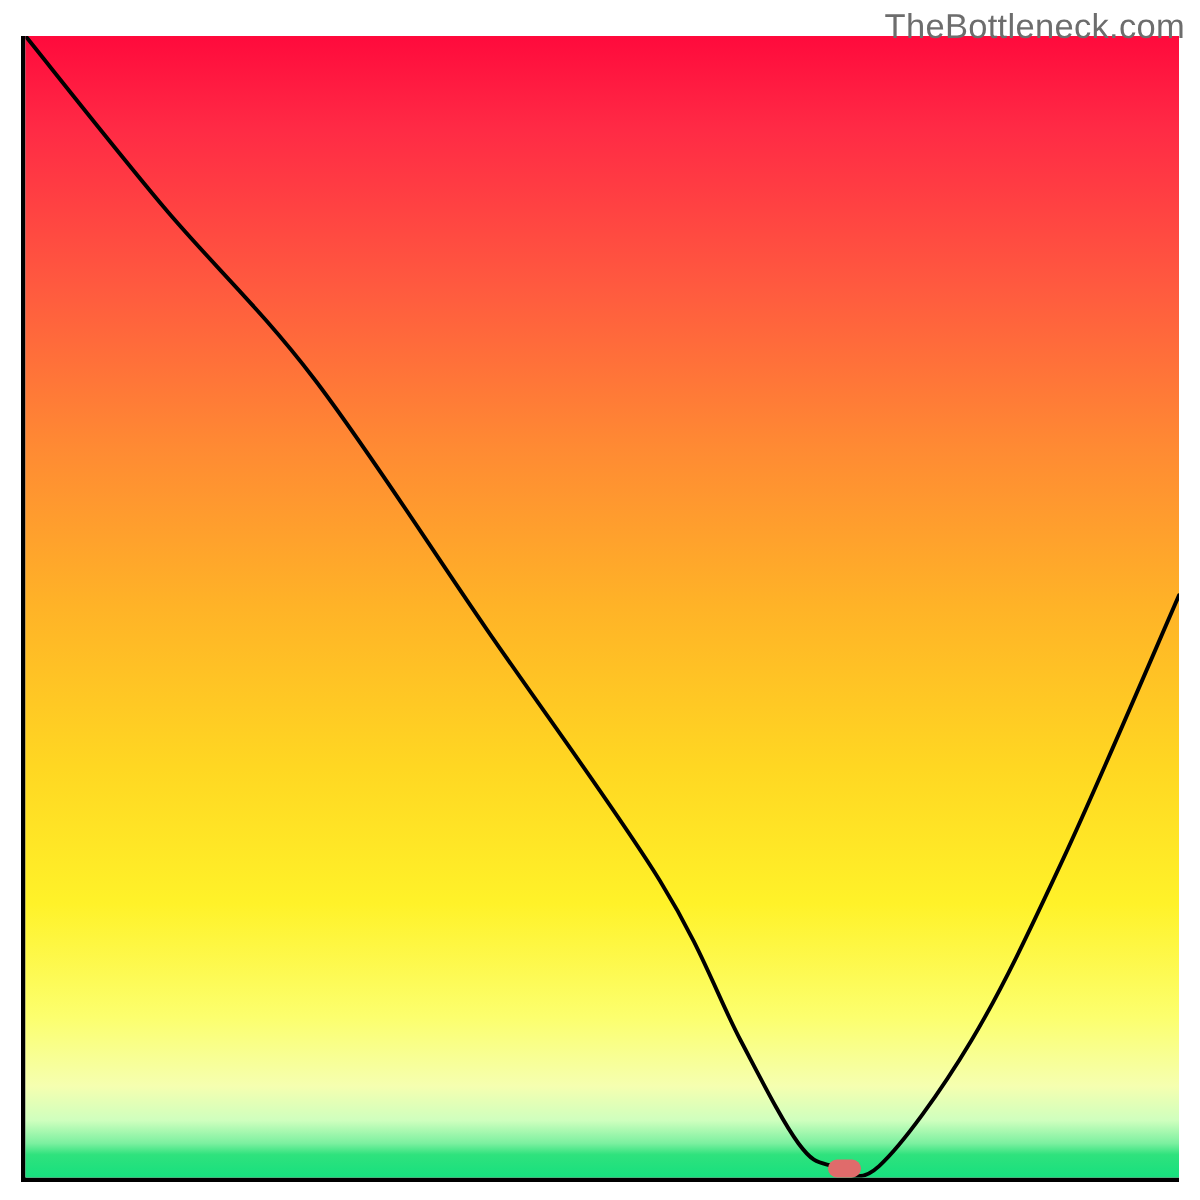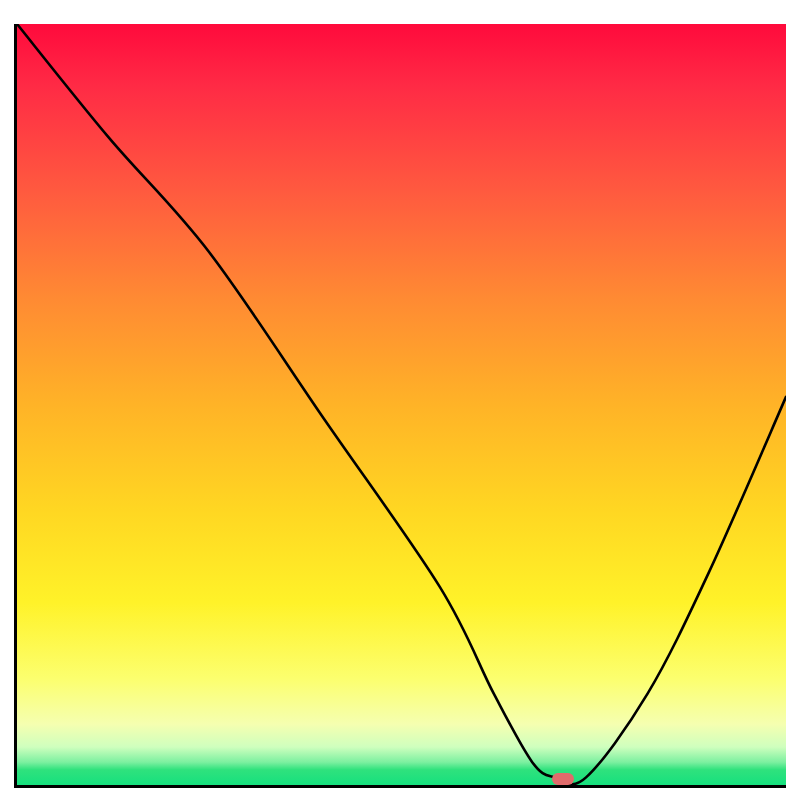--- a/index.html
+++ b/index.html
@@ -71,20 +71,21 @@
     border-radius: 6px;
     background: #e06b6b;
     z-index: 6;
   }
 </style>
 </head>
 <body>
 
 <div class="chart-wrap">
 
+  <div class="watermark">TheBottleneck.com</div>
 
   <div class="plot-area">
     <div class="gradient-bg"></div>
 
     <svg class="curve" viewBox="0 0 769 761" preserveAspectRatio="none">
       <path id="curvePath" d="M 0,0 C 15.38,19.024999999999995 60.23833333333334,76.09999999999997 92.28,114.14999999999998 C 124.32166666666666,152.2 156.36333333333334,181.37166666666673 192.25,228.30000000000007 C 228.13666666666666,275.2283333333334 269.15000000000003,339.91333333333336 307.6,395.72 C 346.05,451.5266666666667 394.7533333333334,517.48 422.95000000000005,563.14 C 451.1466666666667,608.8 461.4,640.5083333333334 476.78,669.6800000000001 C 492.15999999999997,698.8516666666667 504.9766666666667,724.2183333333332 515.23,738.17 C 525.4833333333333,752.1216666666667 529.3283333333333,750.8533333333334 538.3,753.39 C 547.2716666666666,755.9266666666666 553.68,767.3416666666667 569.06,753.39 C 584.4399999999999,739.4383333333333 610.0733333333333,703.9250000000001 630.5799999999999,669.6800000000001 C 651.0866666666666,635.4350000000001 669.03,597.385 692.1,547.92 C 715.1700000000001,498.4549999999999 756.1833333333334,402.06166666666667 769,372.89" stroke="#000" stroke-width="2.6" fill="none" stroke-linecap="round" stroke-linejoin="round"></path>
     </svg>
 
     <div class="marker" id="marker" style="left: 534.99px; top: 748.912px;"></div>
   </div>

